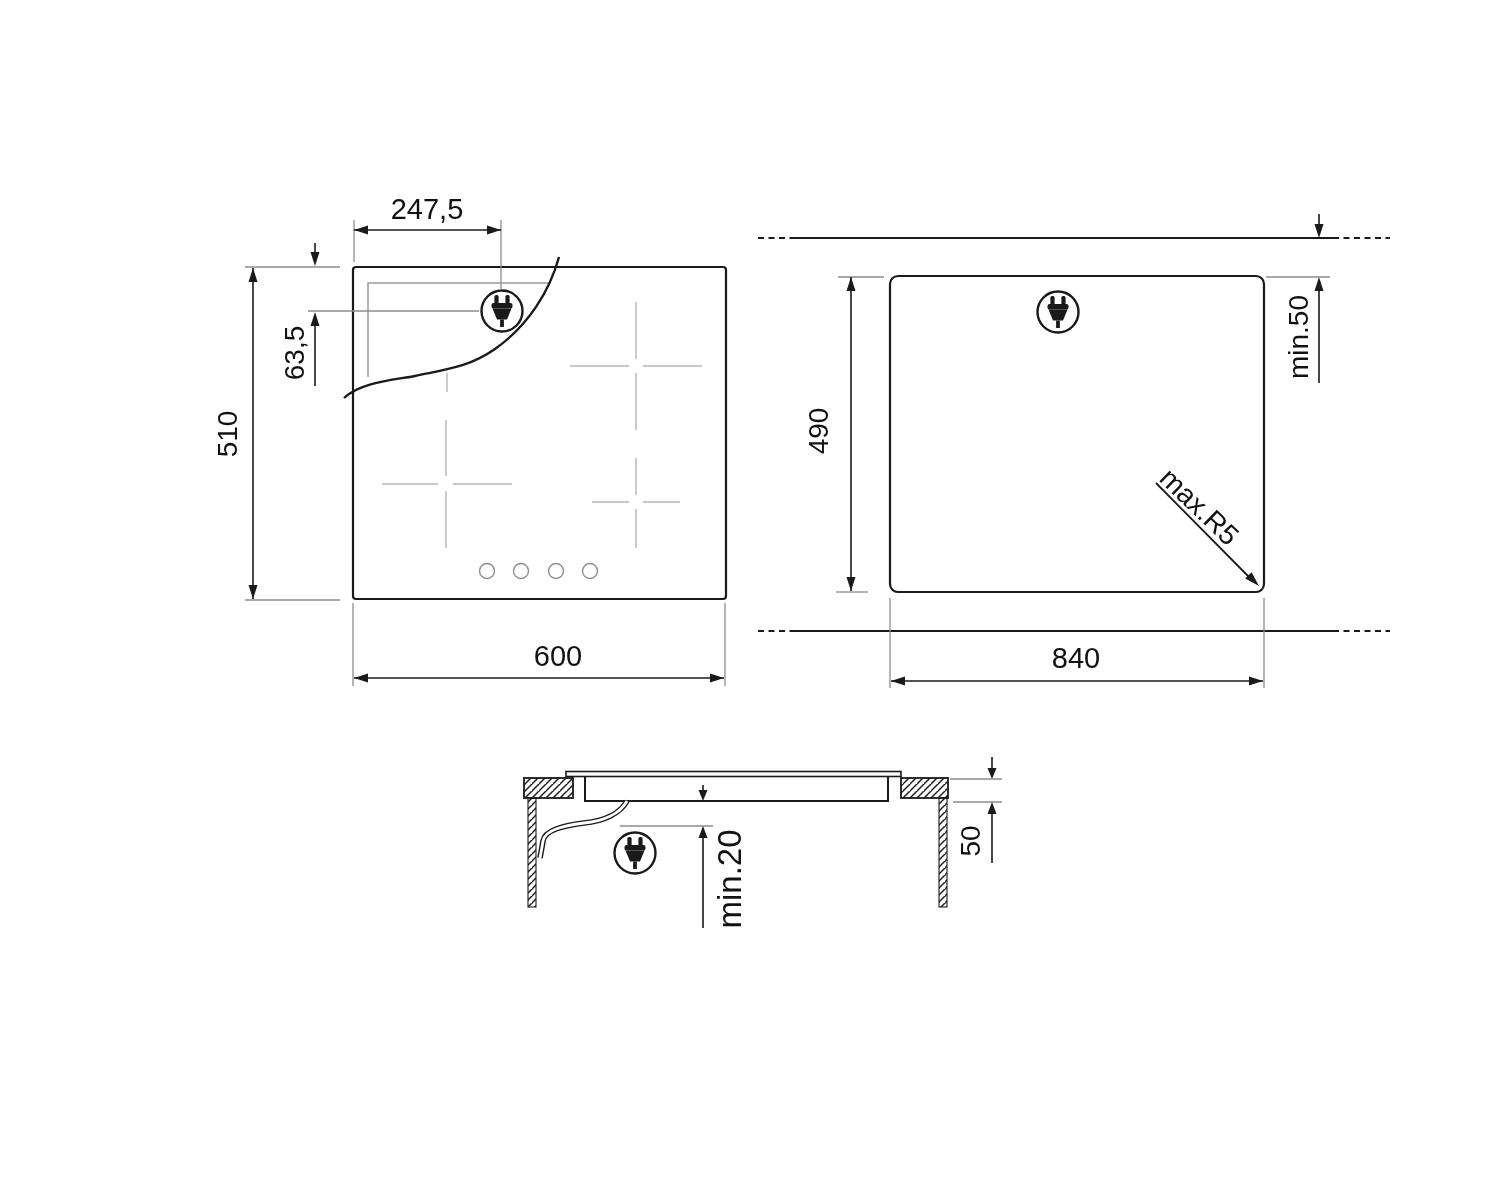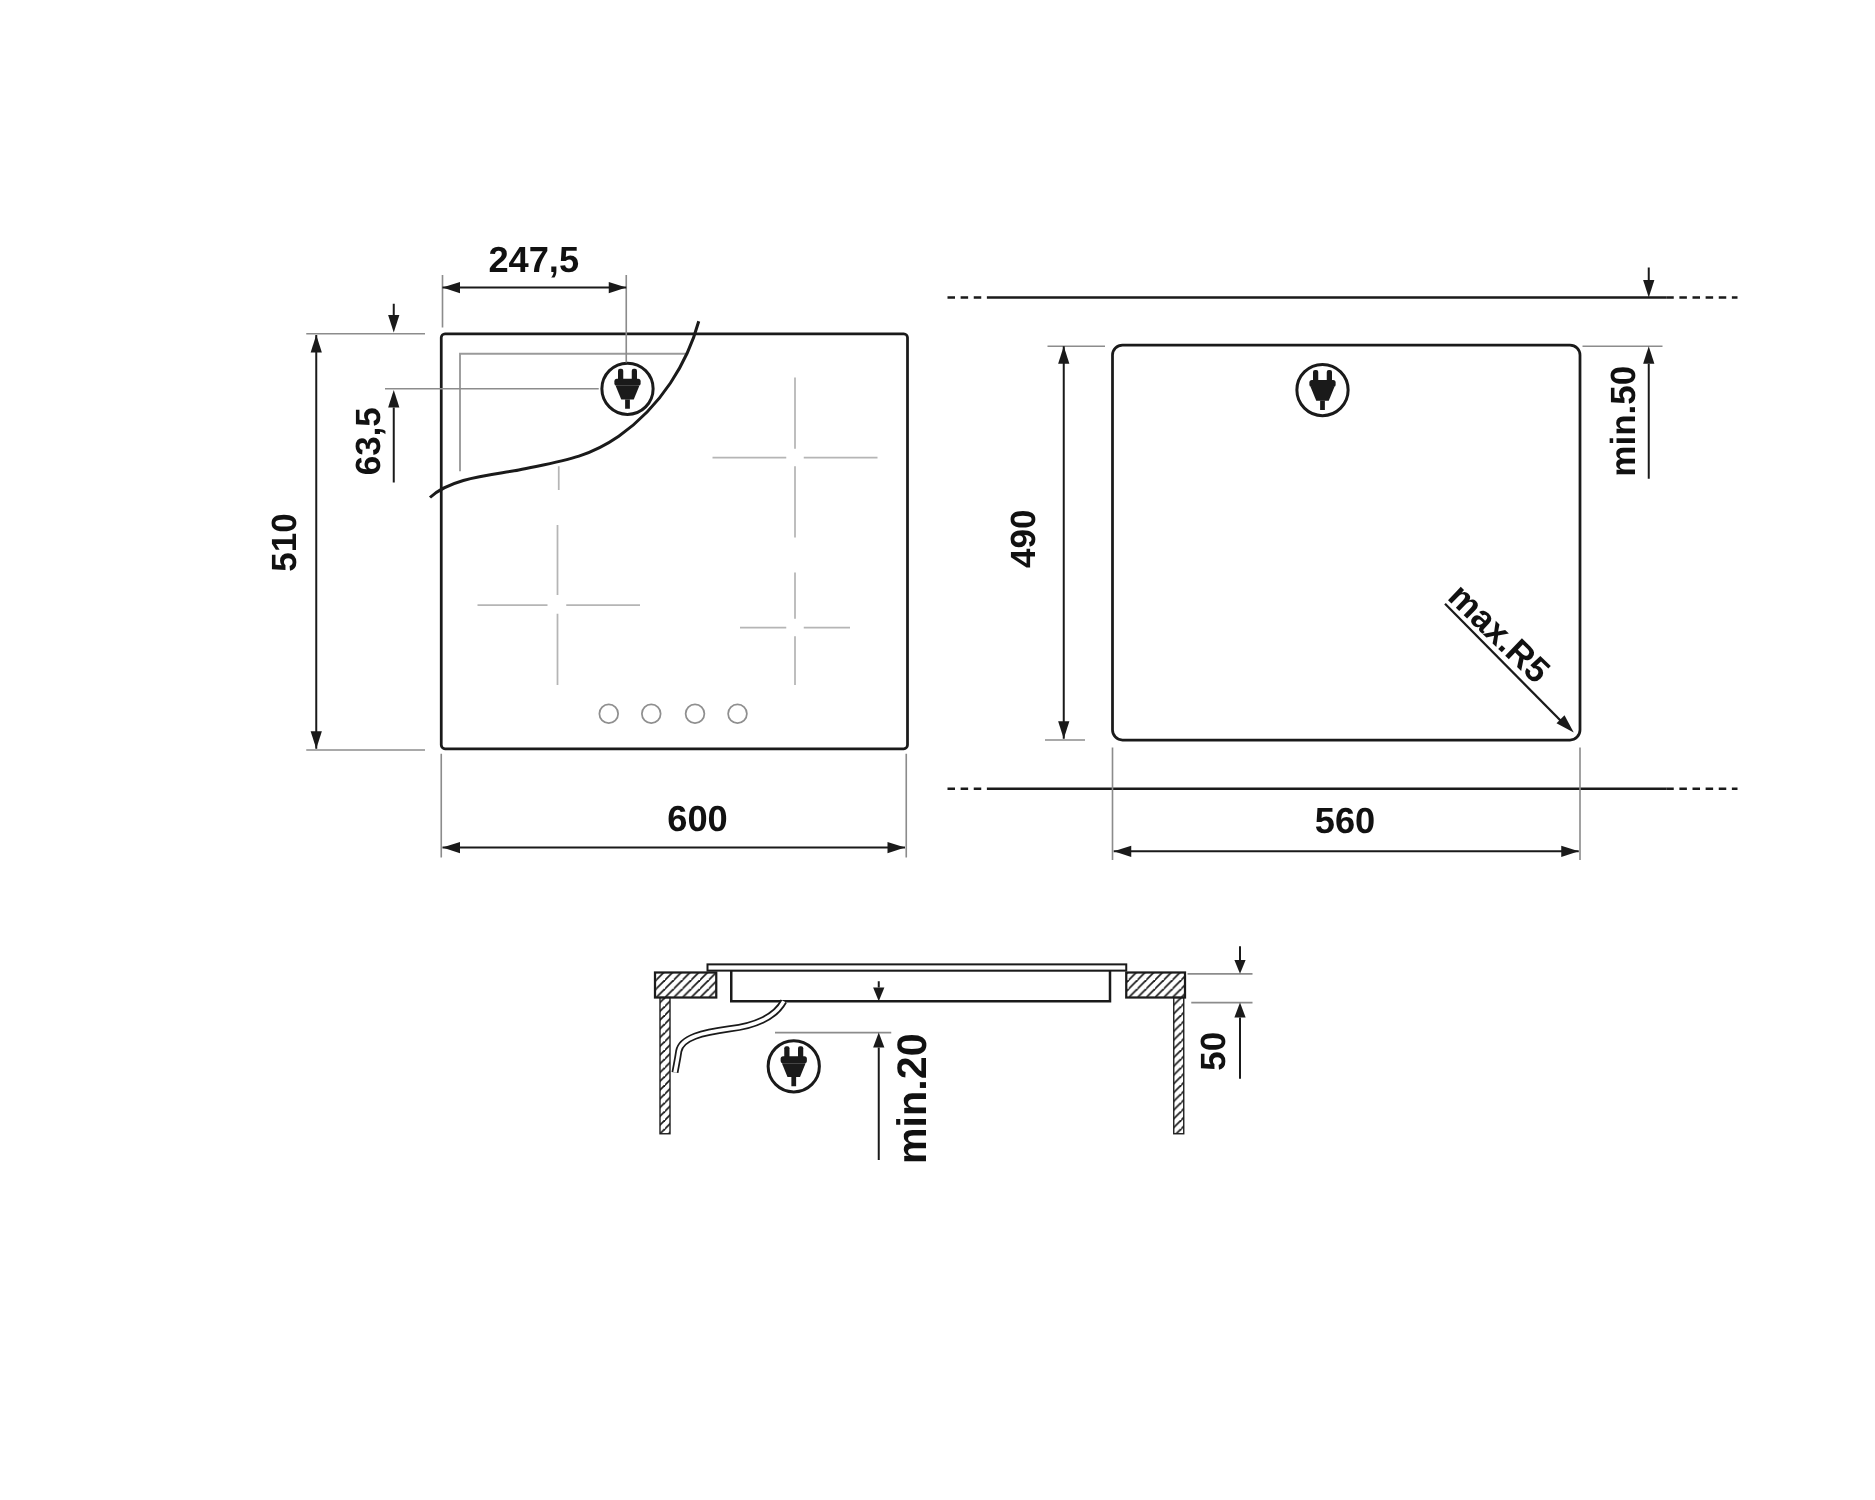--- a/index.html
+++ b/index.html
@@ -1,18 +1,18 @@
 <!DOCTYPE html>
 <html><head>
 <meta charset="utf-8">
 <style>
   html,body{margin:0;padding:0;background:#fff;}
   #canvas{
     position:relative;width:1500px;height:1200px;background:#ffffff;
-    font-family:"Liberation Sans", sans-serif;overflow:hidden;font-weight:bold;
+    font-family:"Liberation Sans", sans-serif;overflow:hidden;
   }
   #linework{position:absolute;left:0;top:0;width:1500px;height:1200px;}
   .dim-label{
     position:absolute;color:#111;font-size:29px;line-height:1;white-space:nowrap;
     transform:translate(-50%,-50%);
   }
   .dim-label.vert{transform:translate(-50%,-50%) rotate(-90deg);font-size:28px;}
   .dim-label.vert-big{transform:translate(-50%,-50%) rotate(-90deg);font-size:33px;}
   .dim-label.diag{transform:translate(-50%,-50%) rotate(44deg);font-size:28px;}
 </style>
@@ -165,19 +165,19 @@
     </g>
   </svg>
 
   <div class="dim-label" style="left:427px;top:209px;">247,5</div>
   <div class="dim-label vert" style="left:295px;top:353px;">63,5</div>
   <div class="dim-label vert" style="left:228px;top:434px;">510</div>
   <div class="dim-label" style="left:539px;top:656px;margin-left:19px;">600</div>
 
   <div class="dim-label vert" style="left:819px;top:431px;">490</div>
   <div class="dim-label vert" style="left:1299px;top:337px;">min.50</div>
-  <div class="dim-label" style="left:1076px;top:658px;">560</div>
+  <div class="dim-label" style="left:1076px;top:658px;">840</div>
   <div class="dim-label diag" style="left:1199px;top:507px;">max.R5</div>
 
   <div class="dim-label vert-big" style="left:729px;top:879px;">min.20</div>
   <div class="dim-label vert" style="left:971px;top:841px;">50</div>
 
 </div>
 
 </body></html>

